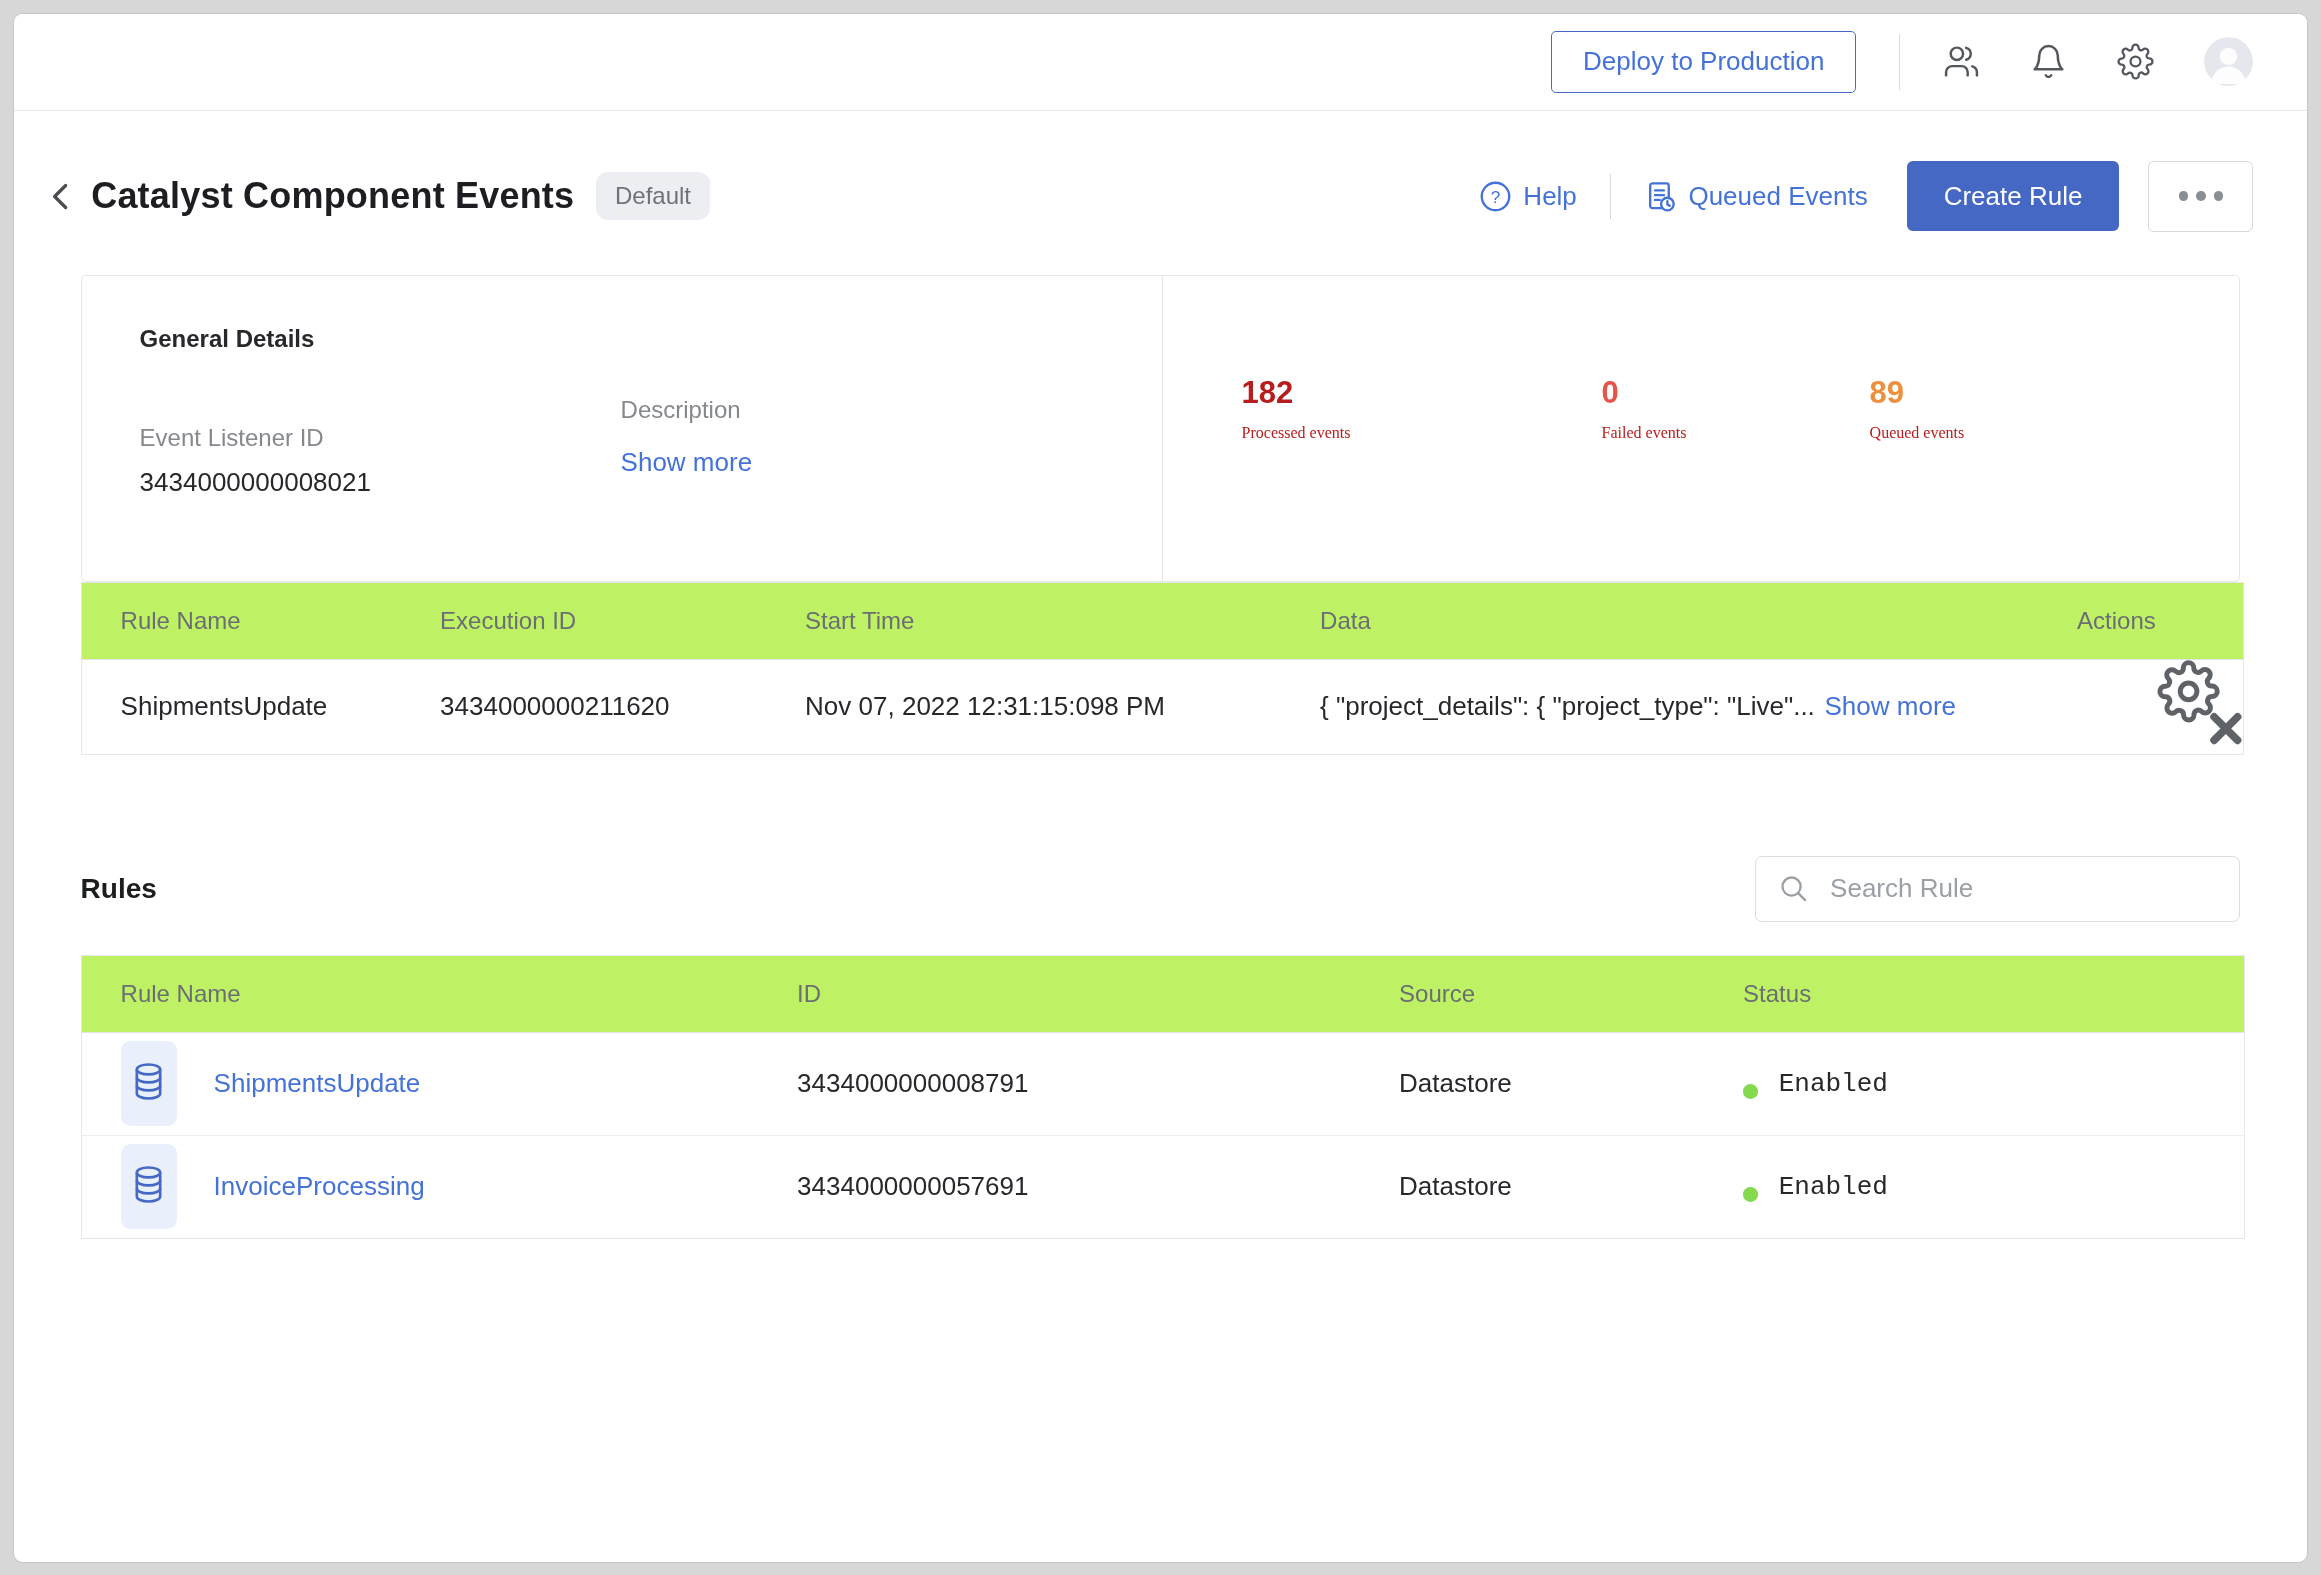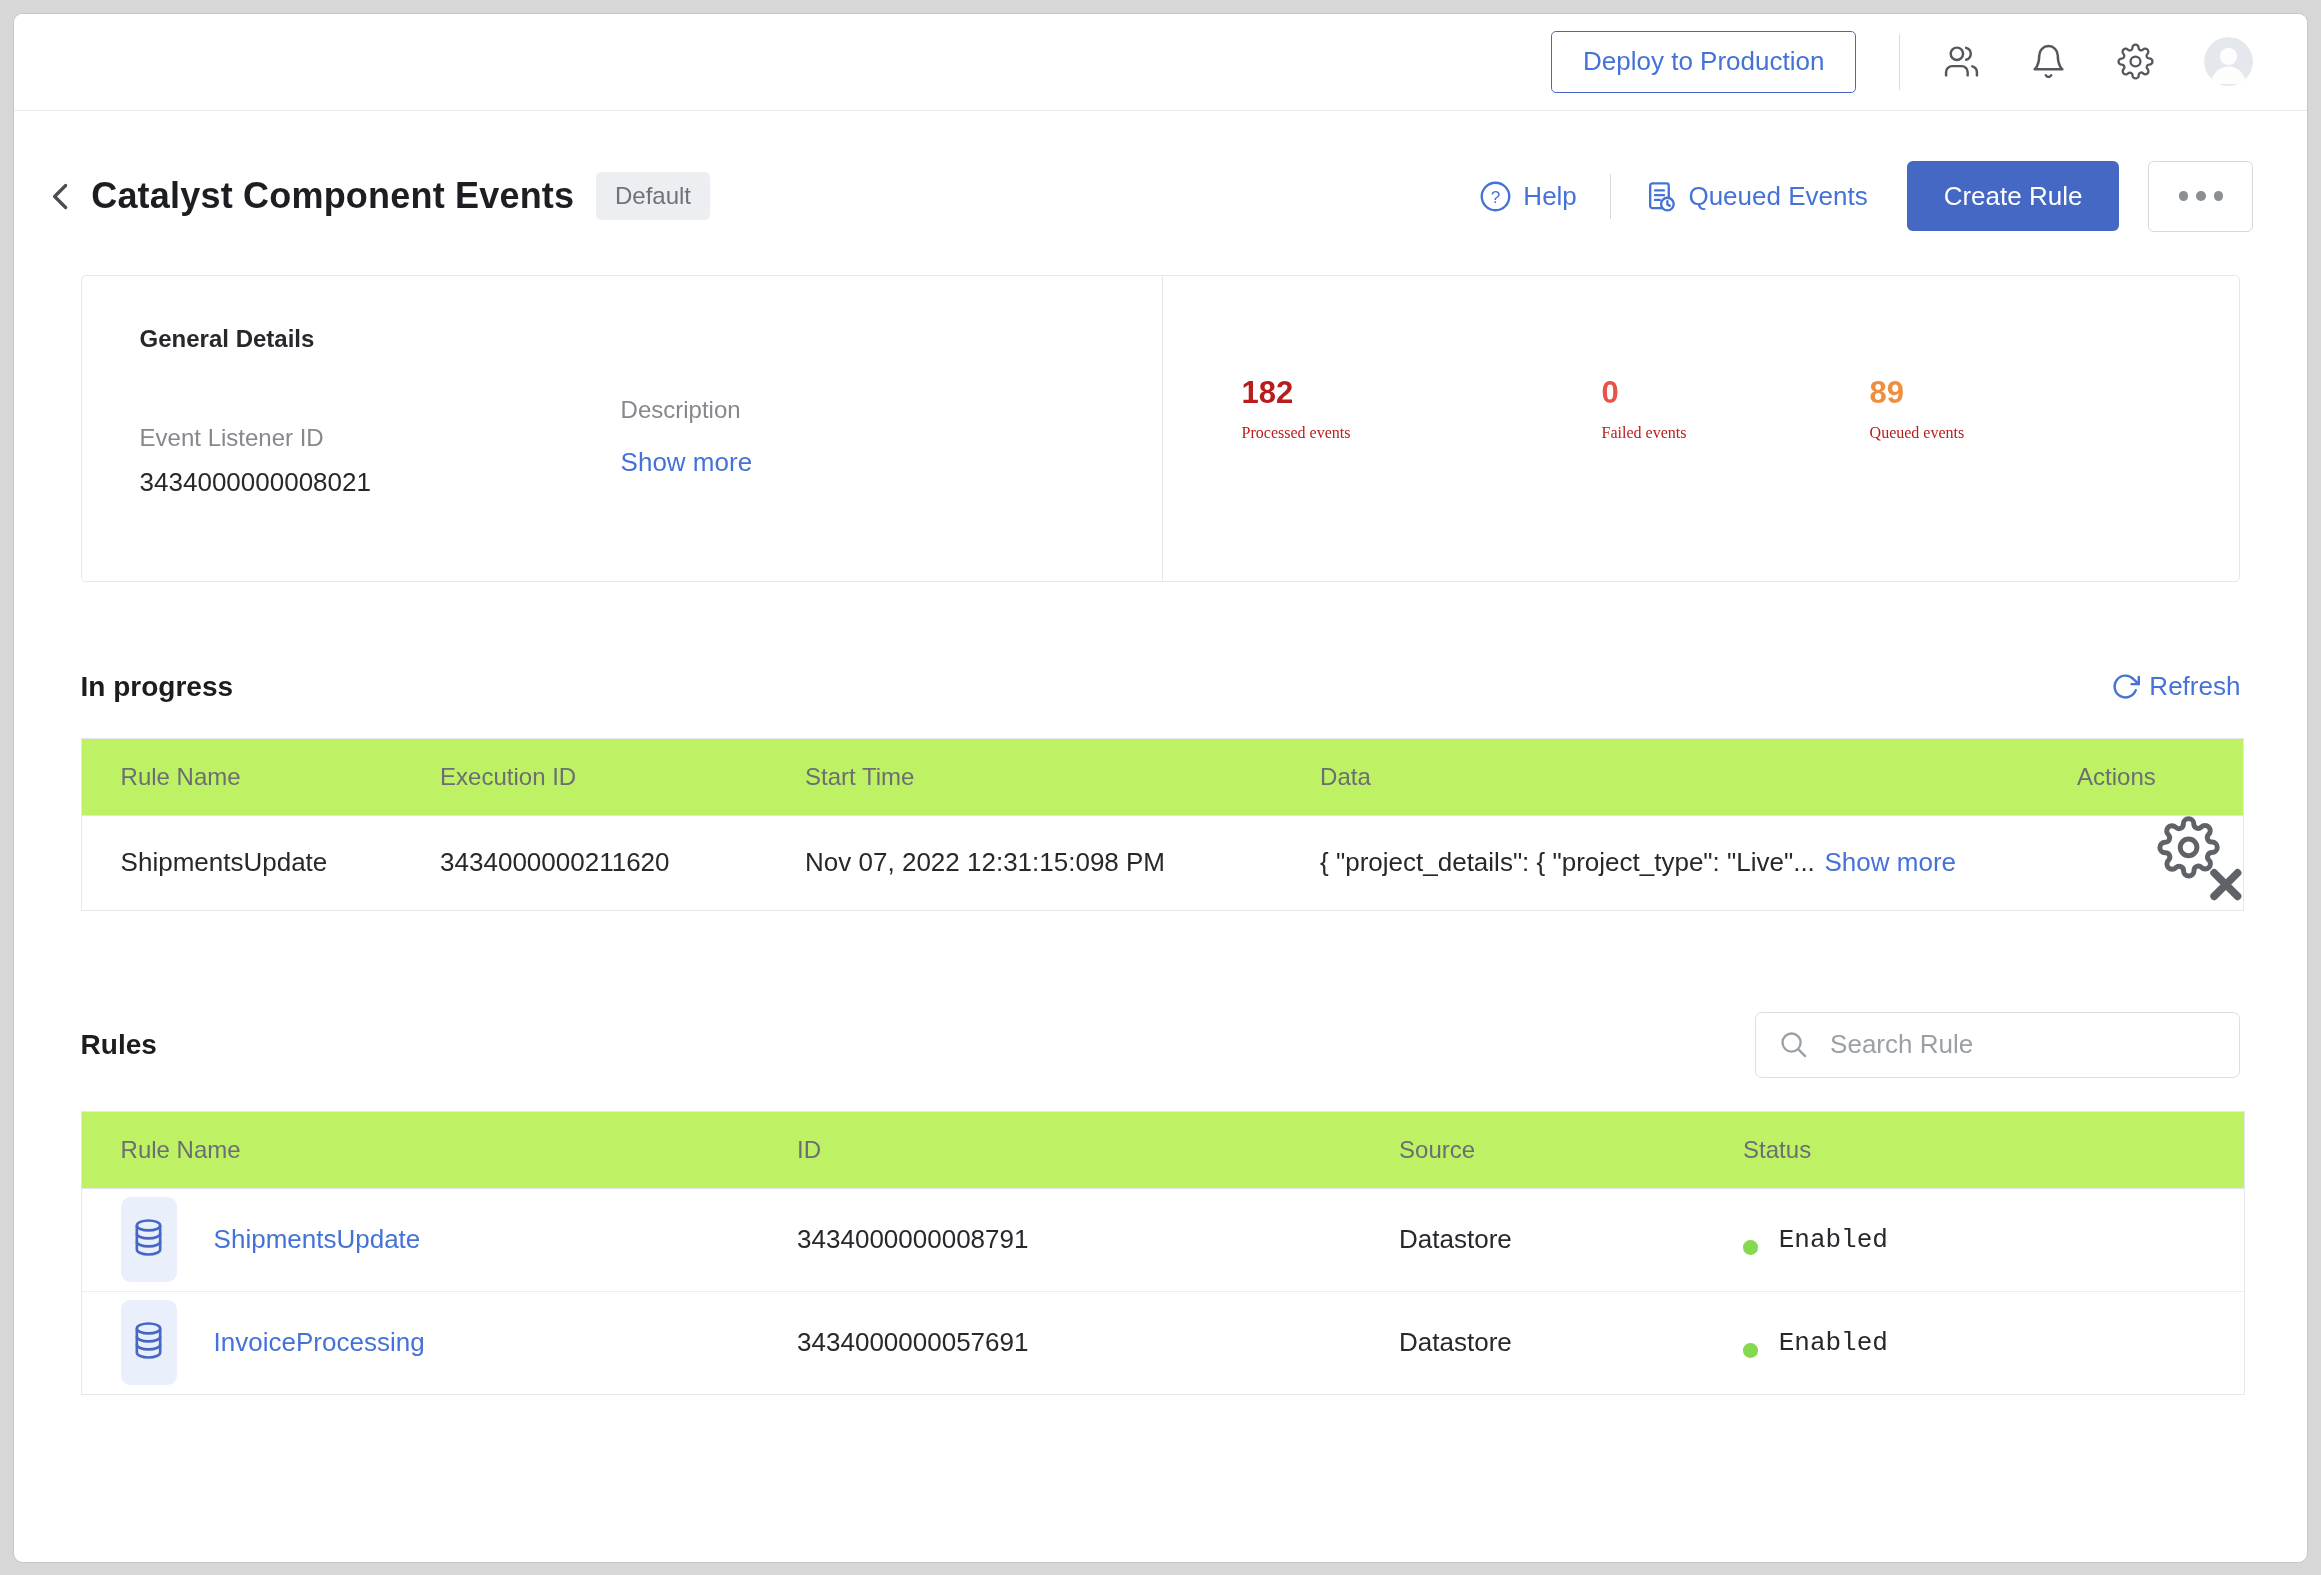--- a/index.html
+++ b/index.html
@@ -31,21 +31,21 @@
   
   .page-header{
     display:flex;align-items:center;
     padding:50px 54px 43px 31px;
   }
   .back-btn{width:33px;height:33px;color:#4a4d52;margin-right:13.6px;cursor:pointer;flex:0 0 auto;}
   .back-btn svg{width:100%;height:100%;}
   .page-title{font-size:36px;font-weight:700;color:#1c1e21;letter-spacing:0.2px;}
   .badge{
     margin-left:21.3px;background:#eceef2;color:#6f7277;font-size:24px;
-    padding:9.7px 19.4px;border-radius:5px;
+    padding:9.7px 19.4px;border-radius:12px;
   }
   .header-spacer{flex:1;}
   .header-actions{display:flex;align-items:center;}
   .link-item{display:flex;align-items:center;gap:11.6px;color:#4472d8;font-size:26px;cursor:pointer;}
   .link-item .li-icon{width:33px;height:33px;}
   .link-item .li-icon svg{width:100%;height:100%;}
   .hdr-divider{width:1px;height:45px;background:#d9d9d9;margin:0 33px;}
   .create-btn{
     margin-left:39px;background:#4568c4;color:#ffffff;font-size:26px;
     border:none;border-radius:5.8px;padding:19.4px 37px;cursor:pointer;
@@ -238,32 +238,20 @@
             <div class="stat-label">Failed events</div>
           </div>
           <div class="stat">
             <div class="stat-value orange">89</div>
             <div class="stat-label">Queued events</div>
           </div>
         </div>
       </div>
     </div>
 
-    <div class="section-head">
-      <span class="section-title">In progress</span>
-      <span class="refresh-link">
-        <span class="li-icon">
-          <svg viewBox="0 0 24 24" fill="none" stroke="currentColor" stroke-width="2" stroke-linecap="round" stroke-linejoin="round">
-            <polyline points="23 4 23 10 17 10"></polyline>
-            <path d="M20.49 15a9 9 0 1 1-2.12-9.36L23 10"></path>
-          </svg>
-        </span>
-        <span>Refresh</span>
-      </span>
-    </div>
 
     <table class="tbl tbl-progress">
       <colgroup>
           <col class="c1">
           <col class="c2">
           <col class="c3">
           <col class="c4">
           <col class="c5">
         </colgroup>
       <thead>

